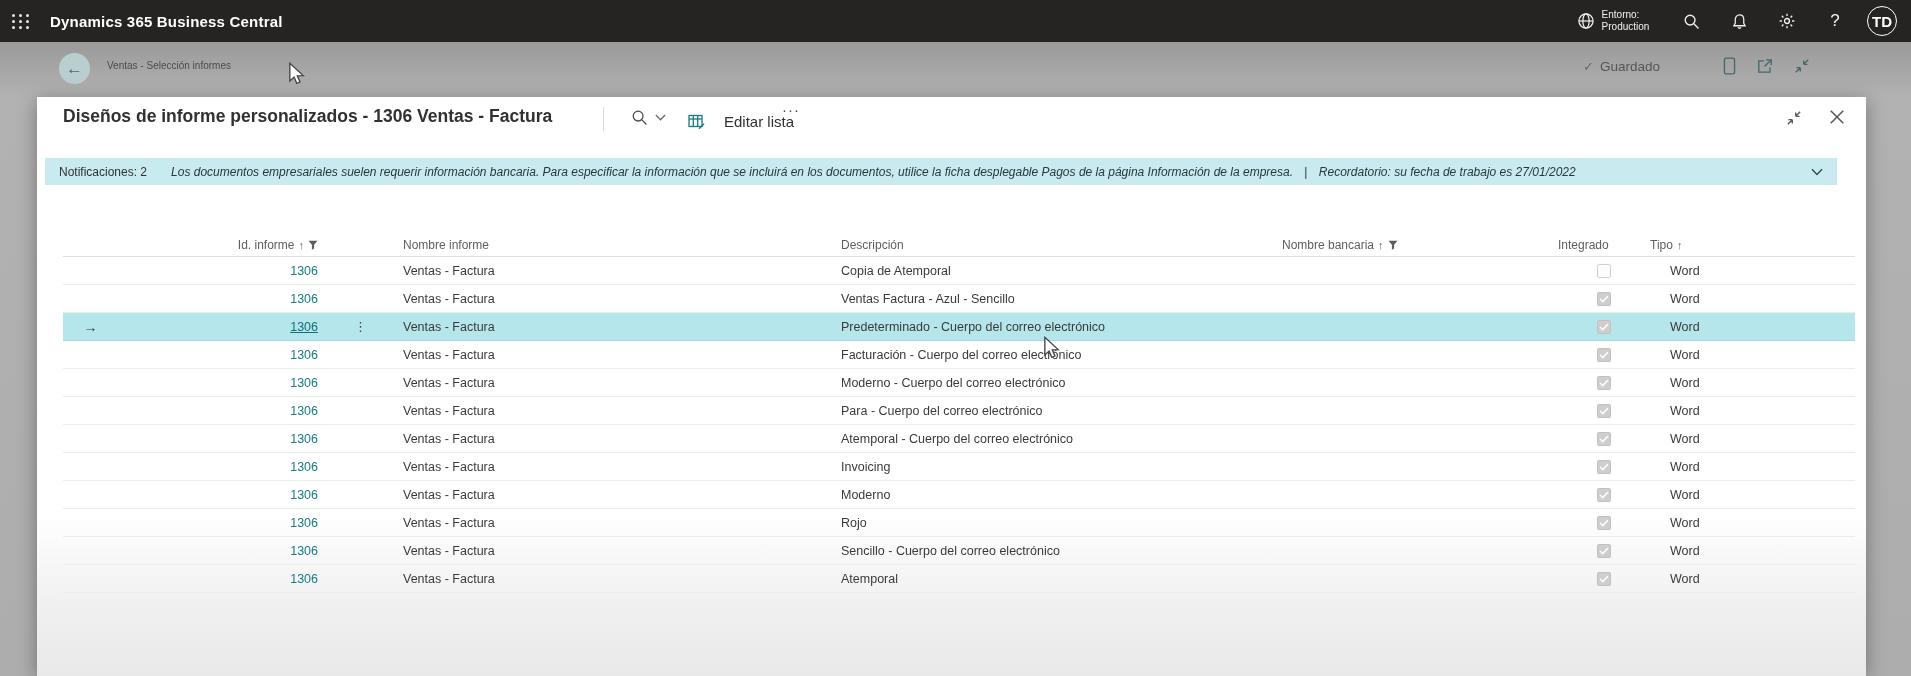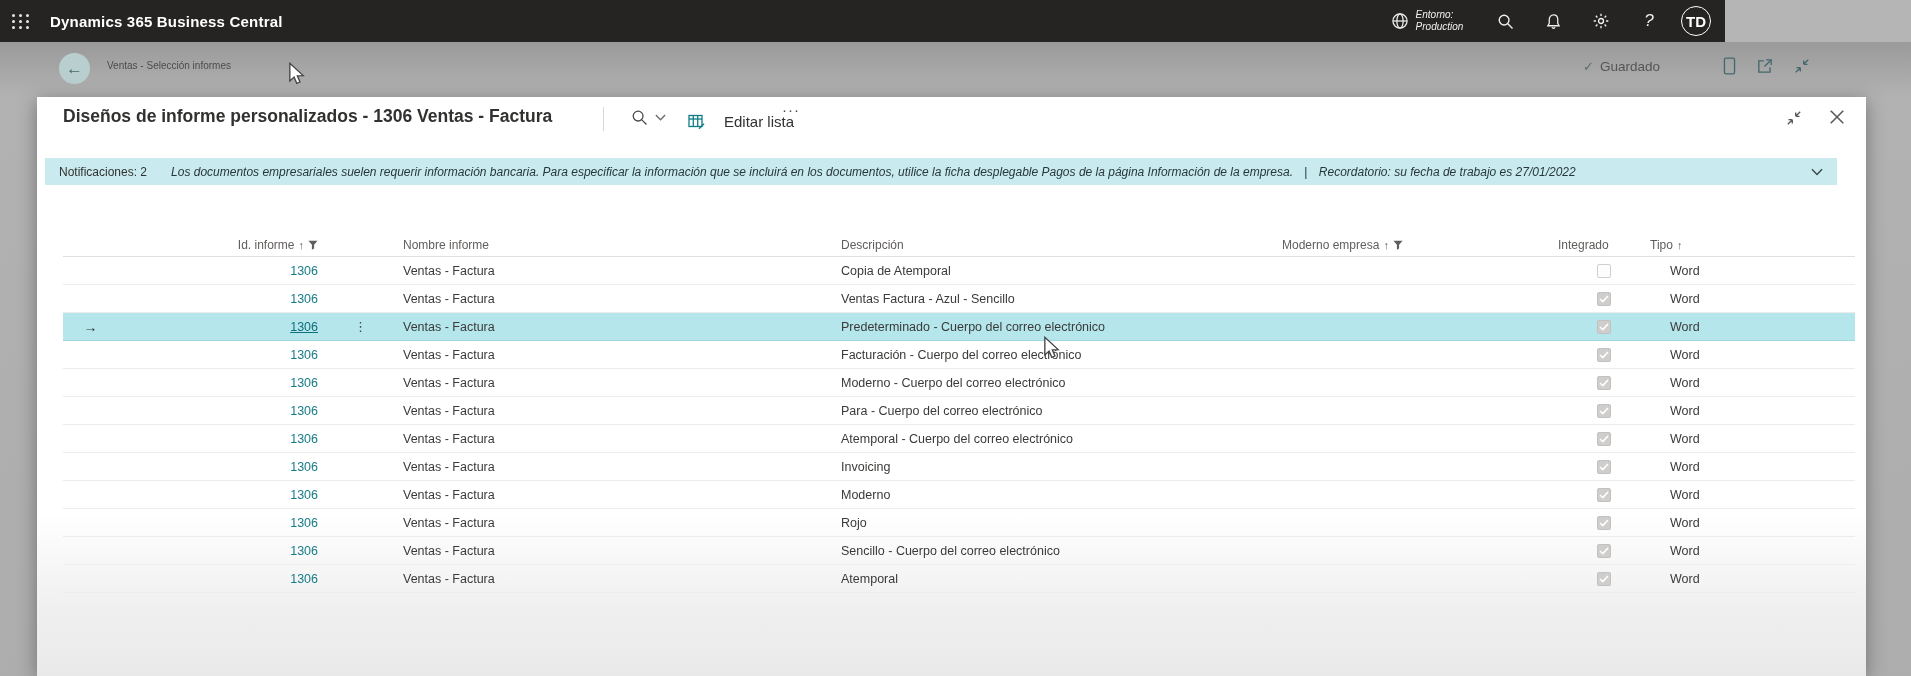--- a/index.html
+++ b/index.html
@@ -1,27 +1,27 @@
 <!DOCTYPE html>
 <html><head>
 <meta charset="utf-8">
 <style>
   * { margin:0; padding:0; box-sizing:border-box; }
   html,body { width:1911px; height:676px; overflow:hidden; }
   body { font-family:"Liberation Sans","DejaVu Sans",sans-serif; position:relative; background:#b5b5b5; }
 
   
-  .topbar { position:absolute; top:0; left:0; width:1725px; height:42px; background:#252423; color:#fff;
+  .topbar { position:absolute; top:0; left:0; width:1911px; height:42px; background:#252423; color:#fff;
             display:flex; align-items:center; z-index:30; }
   .waffle { width:42px; height:42px; display:flex; align-items:center; justify-content:center; cursor:pointer; }
   .waffle-grid { display:grid; grid-template-columns:repeat(3,4px); grid-gap:3px; }
   .waffle-grid i { width:3px; height:3px; background:#e8e8e8; border-radius:50%; }
   .app-title { font-size:15px; font-weight:700; margin-left:8px; letter-spacing:.2px; }
   .topbar-right { position:absolute; right:0; top:0; height:42px; display:flex; align-items:center; }
-  .tb-item { height:42px; display:flex; align-items:center; justify-content:center; color:#f0f0f0; cursor:pointer;font-style:italic; }
+  .tb-item { height:42px; display:flex; align-items:center; justify-content:center; color:#f0f0f0; cursor:pointer; }
   .env { width:108px; gap:7px; font-size:10px; line-height:12px; }
   .env .env-txt { text-align:left; }
   .tb-icon { width:48px; }
   .help-q { font-size:17px; font-weight:400; }
   .avatar { width:30px; height:30px; border:1.5px solid #fff; border-radius:50%; display:flex; align-items:center;
             justify-content:center; font-size:15px; font-weight:600; margin:0 14px 0 8px; }
 
   
   .backdrop { position:absolute; top:42px; left:0; width:1911px; height:634px;
               background:linear-gradient(180deg,#9a9a9a 0%,#b2b2b2 55px,#adadad 100%); }
@@ -249,21 +249,21 @@
           </span>
         </div>
         <div class="hcell cell"></div>
         <div class="hcell cell">
           <span>Nombre informe</span>
         </div>
         <div class="hcell cell">
           <span>Descripción</span>
         </div>
         <div class="hcell cell">
-          <span>Moderno empresa</span>
+          <span>Nombre bancaria</span>
           <span class="sort-arrow">↑</span>
           <span>
             <svg class="ic" width="10" height="10" viewBox="0 0 11 11">
               <path d="M0.5 0.8h10L6.7 5.2v4.2L4.3 10.8V5.2z" fill="#605e5c"></path>
             </svg>
           </span>
         </div>
         <div class="hcell cell">
           <span>Integrado</span>
         </div>

